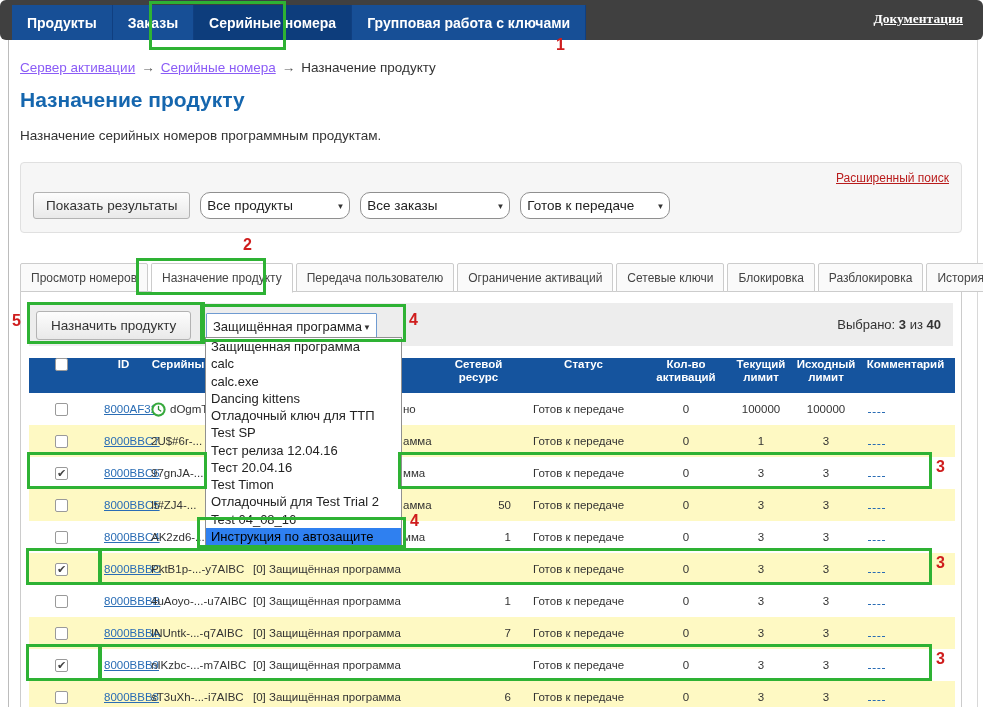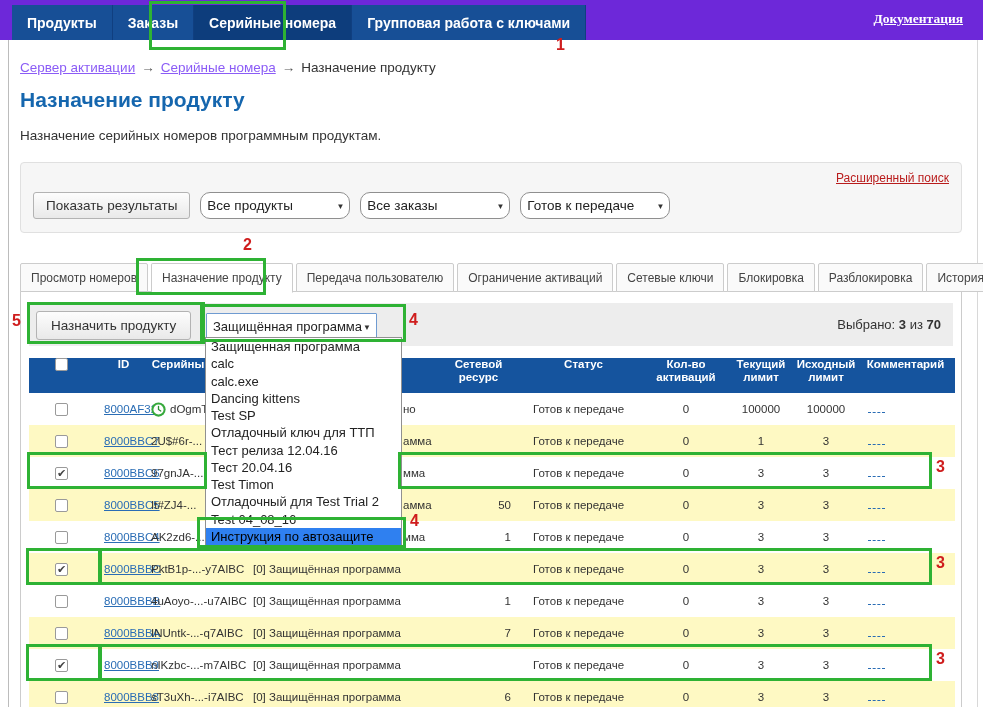--- a/index.html
+++ b/index.html
@@ -4,21 +4,21 @@
 <style>
   * { margin:0; padding:0; box-sizing:border-box; }
   body { font-family:"Liberation Sans", sans-serif; background:#fff; }
   .page { position:relative; width:983px; height:707px; background:#fff; overflow:hidden; }
 
   
   .edge-left  { position:absolute; left:8px; top:40px; bottom:0; width:1px; background:#bcbcbc; }
   .edge-right { position:absolute; left:977px; top:40px; bottom:0; width:1px; background:#d8d8d8; }
 
   
-  .navbar { position:absolute; left:0; top:0; width:983px; height:40px; background:#6d28d9; }
+  .navbar { position:absolute; left:0; top:0; width:983px; height:40px; background:#404040;border-radius:6px; }
   .nav-items { position:absolute; left:12px; top:5px; height:35px; display:flex; }
   .nav-item { background:#174f96; color:#fff; font-size:14px; font-weight:bold;
               padding:0 15px; display:flex; align-items:center; border-right:1px solid #103f80; cursor:pointer; }
   .nav-item.active { background:#0d3d7c; }
   .doc-link { position:absolute; right:20px; top:11px; color:#fff; font-weight:bold;
               font-size:13.5px; text-decoration:underline; cursor:pointer;font-family:Liberation Serif, serif; }
 
   
   .breadcrumb { position:absolute; left:20px; top:60px; font-size:13.5px; color:#333; }
   .breadcrumb a { color:#8b5cf6; text-decoration:underline; cursor:pointer; }
@@ -142,21 +142,21 @@
     <div class="toolbar">
       <button class="btn assign-btn">Назначить продукту</button>
       <div class="pselect">
         <span>Защищённая программа</span>
         <span class="arr">▼</span>
       </div>
       <div class="selected-info">
         <span>Выбрано:</span>
         <b>3</b>
         <span>из</span>
-        <b>70</b>
+        <b>40</b>
       </div>
     </div>
     <div class="tbl">
       <div class="thead">
           <div class="th c0">
             <div class="cb"></div>
           </div>
           <div class="th c1">ID</div>
           <div class="th c2">Серийный номер</div>
           <div class="th c3"></div>
@@ -335,22 +335,22 @@
           </div>
         </div>
     </div>
   </div>
 
   <div class="popup">
       <div class="pitem">Защищенная программа</div>
       <div class="pitem">calc</div>
       <div class="pitem">calc.exe</div>
       <div class="pitem">Dancing kittens</div>
+      <div class="pitem">Отладочный ключ для ТТП</div>
       <div class="pitem">Test SP</div>
-      <div class="pitem">Отладочный ключ для ТТП</div>
       <div class="pitem">Тест релиза 12.04.16</div>
       <div class="pitem">Тест 20.04.16</div>
       <div class="pitem">Test Timon</div>
       <div class="pitem">Отладочный для Test Trial 2</div>
       <div class="pitem">Test 04_08_16</div>
       <div class="pitem sel">Инструкция по автозащите</div>
     </div>
 
   <div class="abox" style="left:149px; top:1px;   width:137px; height:49px;"></div>
   <div class="abox" style="left:136px; top:258px; width:130px; height:37px;"></div>

